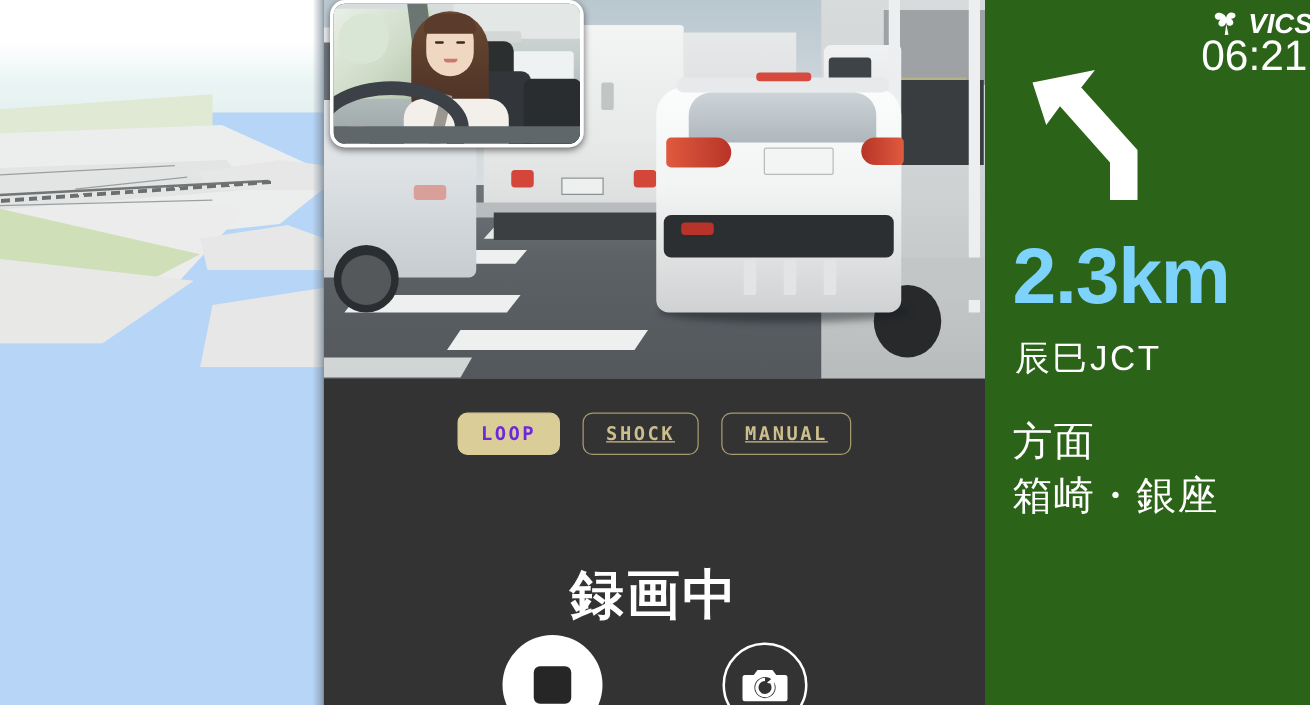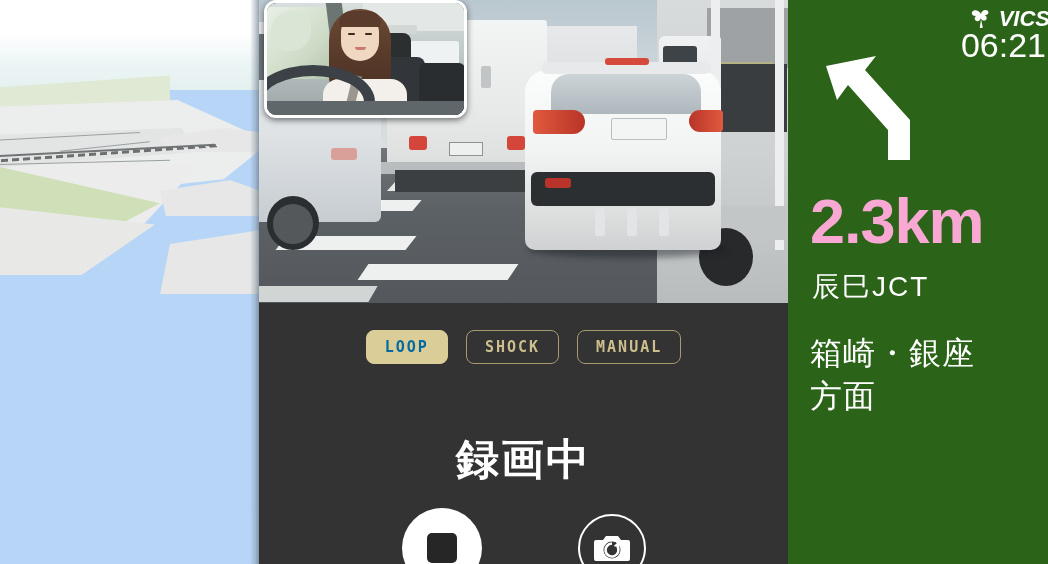--- a/index.html
+++ b/index.html
@@ -435,36 +435,37 @@
     border-radius:8px;
     display:flex; align-items:center; justify-content:center;
     font-family:"DejaVu Sans Mono", monospace;
     font-size:15px;
     font-weight:bold;
     letter-spacing:2px;
   }
   .mode-btn.active {
     background:#dbcd98;
     border:1px solid #dbcd98;
-    color:#0369a1;
+    color:#6d28d9;
   }
   .mode-btn.inactive {
     background:transparent;
     border:1.5px solid #a79a6e;
     color:#cdbf8d;
+    text-decoration:underline;
   }
   .status-sub {
     position:absolute; left:0; top:88px; width:529px;
     text-align:center;
     color:#b3b3b3;
     font-size:25px;
     letter-spacing:2px;
   }
   .status-main {
-    position:absolute; left:0; top:128px; width:529px;
+    position:absolute; left:0; top:144px; width:529px;
     text-align:center;
     color:#ffffff;
     font-size:43px;
     font-weight:bold;
     letter-spacing:2px;
   }
   .action-row {
     position:absolute; left:0; top:205px; width:529px;
     display:flex; justify-content:center; align-items:center; gap:96px;
   }
@@ -507,21 +508,21 @@
     color:#ffffff;
     font-size:34px;
     letter-spacing:0px;
   }
   .nav-arrow {
     position:absolute; left:30px; top:48px;
     width:110px; height:115px;
   }
   .nav-dist {
     position:absolute; left:22px; top:190px;
-    color:#f9a8d4;
+    color:#7dd3fc;
     font-size:63px;
     font-weight:bold;
     letter-spacing:-1px;
     line-height:1;
   }
   .nav-jct {
     position:absolute; left:24px; top:268px;
     color:#ffffff;
     font-size:28px;
     letter-spacing:2px;
@@ -691,19 +692,19 @@
       <svg width="110" height="115" viewBox="0 0 110 115">
         <path d="M8 18 L58 8 L47 22 L92 72 L92 112 L70 112 L70 82 L30 37 L19 52 Z" fill="#ffffff"></path>
       </svg>
     </div>
 
     <div class="nav-dist">2.3km</div>
 
     <div class="nav-jct">辰巳JCT</div>
 
     <div class="nav-dest">
+      <div>方面</div>
       <div>箱崎・銀座</div>
-      <div>方面</div>
     </div>
 
   </div>
 
 </div>
 
 </body></html>

